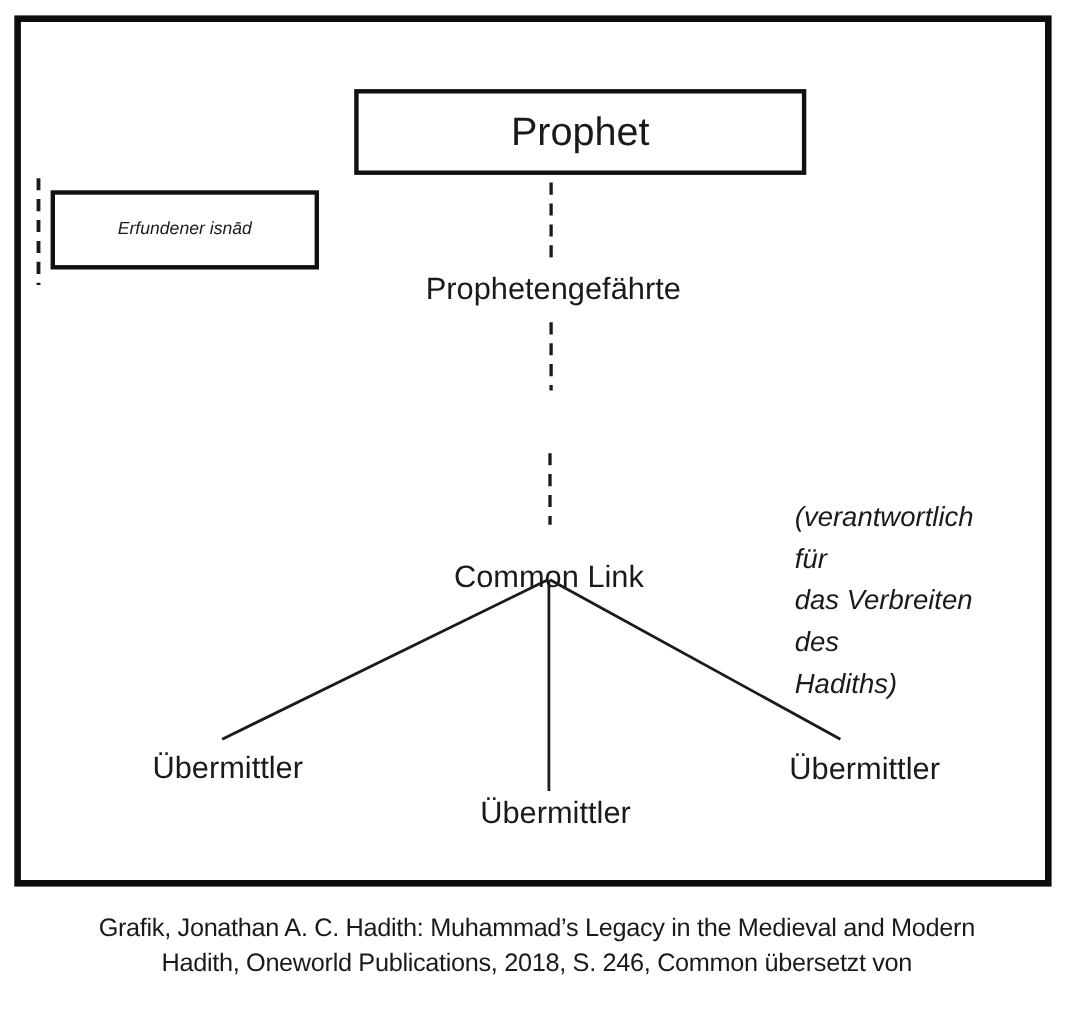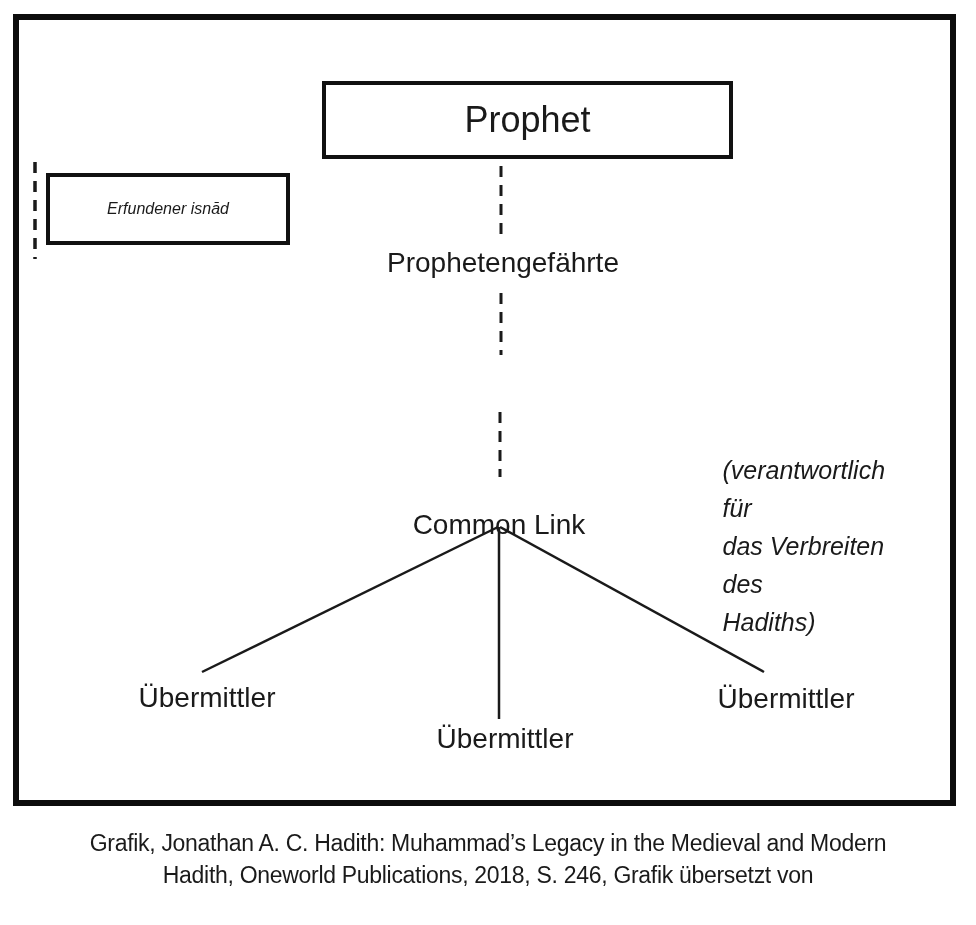--- a/index.html
+++ b/index.html
@@ -128,16 +128,16 @@
   <div class="chain-label lbl-uebermittler-left">Übermittler</div>
   <div class="chain-label lbl-uebermittler-center">Übermittler</div>
   <div class="chain-label lbl-uebermittler-right">Übermittler</div>
 
   <div class="annotation">(verantwortlich für
 das Verbreiten des
 Hadiths)</div>
 
   <div class="citation">
     <div><span>Grafik, Jonathan A. C. Hadith: </span><span class="it">Muhammad’s Legacy in the Medieval and Modern</span></div>
-    <div><span class="it">Hadith</span><span>, Oneworld Publications, 2018, S. 246, Grafik übersetzt von</span></div>
+    <div><span class="it">Hadith</span><span>, Oneworld Publications, 2018, S. 246, Common übersetzt von</span></div>
   </div>
 
 </div>
 
 </body></html>

